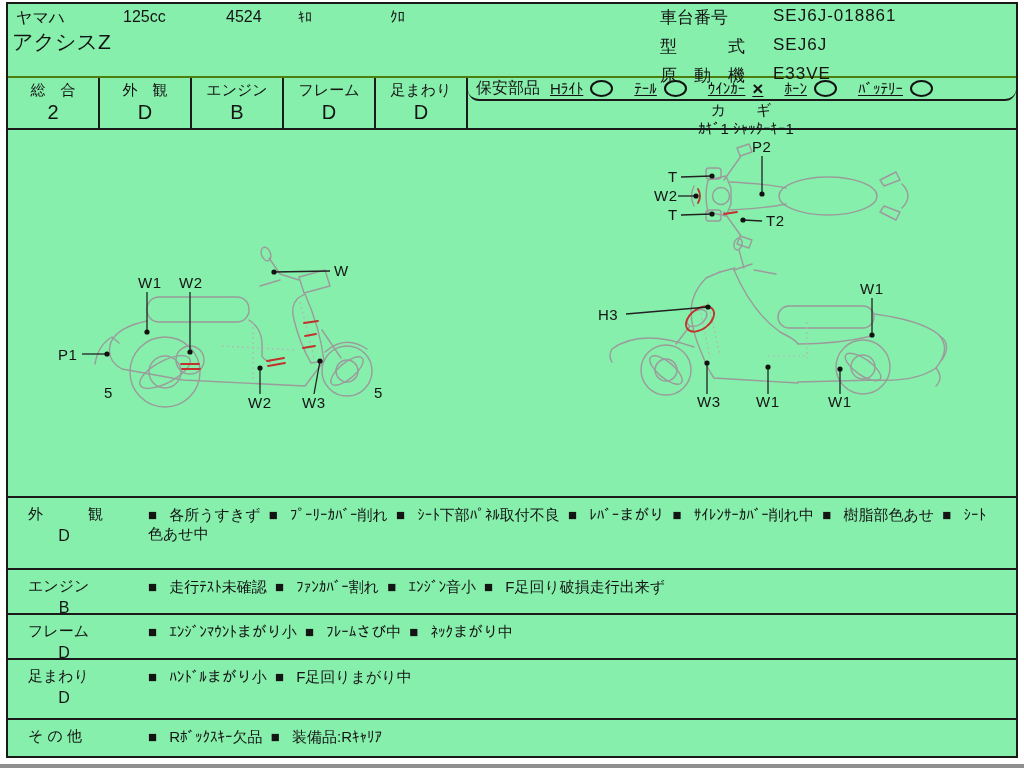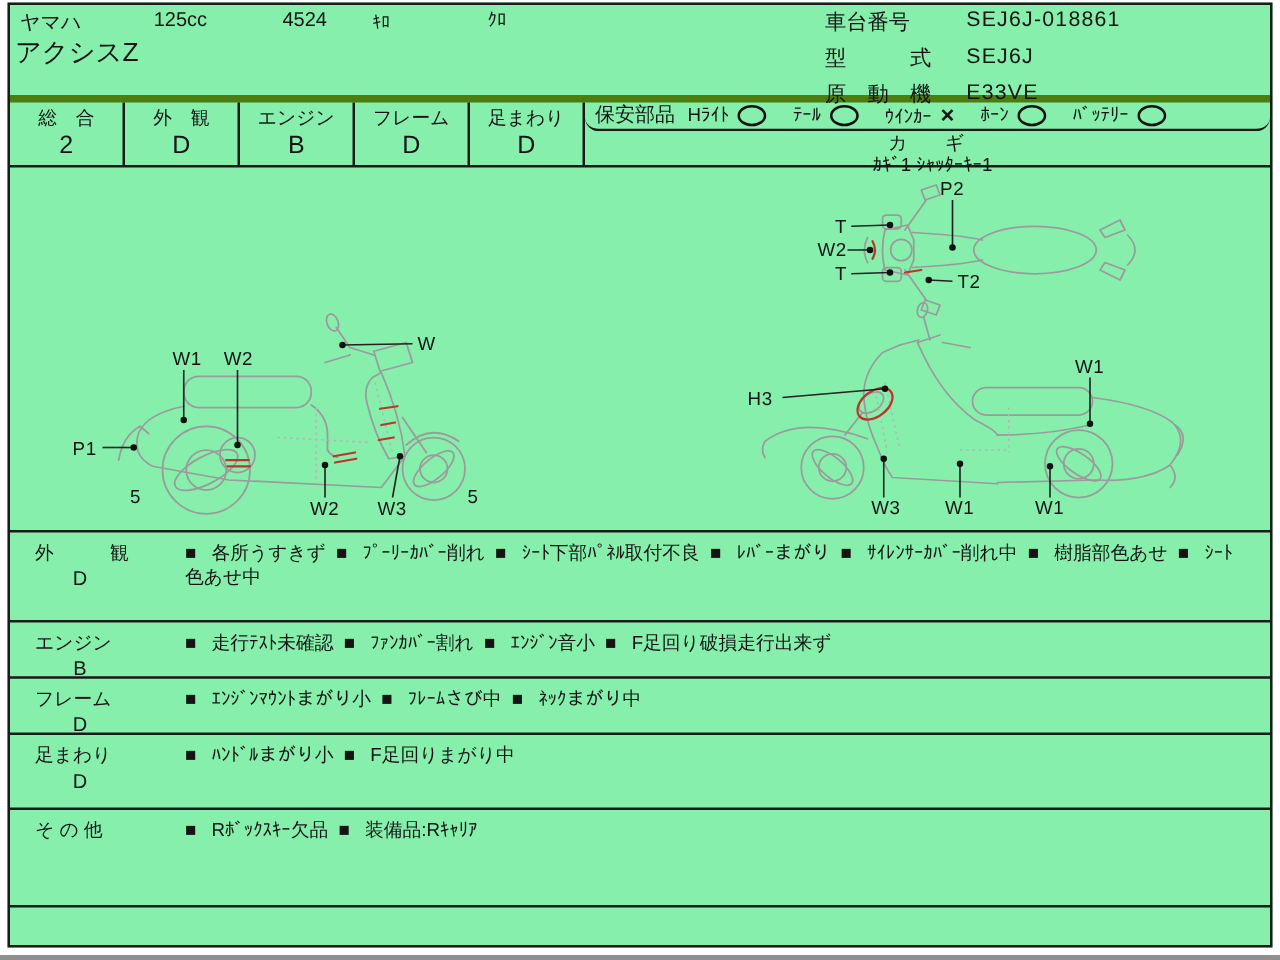--- a/index.html
+++ b/index.html
@@ -18,38 +18,38 @@
   .hdr .disp{position:absolute;left:115px;top:4px;font-size:16px;}
   .hdr .mileage{position:absolute;left:218px;top:4px;font-size:16px;}
   .hdr .mileage-unit{position:absolute;left:290px;top:5px;font-size:14px;}
   .hdr .color{position:absolute;left:382px;top:4px;font-size:15px;}
   .hdr .model{position:absolute;left:4px;top:24px;font-size:21px;}
   .hdr .idblock{position:absolute;left:652px;top:2px;font-size:17px;}
   .hdr .idrow{display:flex;margin-bottom:6px;white-space:pre;}
   .hdr .idrow .lbl{width:92px;}
   .hdr .idrow .val{margin-left:21px;letter-spacing:1px;}
   
-  .band{display:flex;height:50px;border-top:6px solid #4d7c0f;border-bottom:2px solid #1a1a1a;box-sizing:content-box;}
+  .band{display:flex;height:50px;border-top:2px solid #4d7c0f;border-bottom:2px solid #1a1a1a;box-sizing:content-box;}
   .ratings{width:458px;display:flex;border-right:2px solid #1a1a1a;}
   .rcell{flex:1;border-right:2px solid #1a1a1a;text-align:center;padding-top:3px;box-sizing:border-box;}
   .rcell:last-child{border-right:none;}
   .rcell .rlab{font-size:15px;white-space:pre;}
   .rcell .rgrade{font-size:20px;margin-top:1px;}
   .safety{flex:1;display:flex;flex-direction:column;}
   .srow{flex:1;display:flex;align-items:center;padding-left:8px;white-space:pre;}
   .srow1{border-bottom:2px solid #1a1a1a;border-radius:11px;}
   .srow1 .stitle{font-size:16px;margin-right:10px;}
-  .sitem{display:flex;align-items:flex-end;margin-right:21px;font-size:15px;}
+  .sitem{display:flex;align-items:center;margin-right:21px;font-size:15px;text-decoration:underline;}
   .sitem .slab{margin-right:7px;}
   .sstat.oval{display:inline-block;width:19px;height:13px;border:2.4px solid #111;border-radius:50%;}
   .sstat.cross{font-size:19px;font-weight:bold;line-height:1;}
   .srow2{font-size:15px;flex-direction:column;}
   .srow2 .klab{margin-left:12px;margin-right:22px;white-space:pre;}
   
-  .diagram{height:290px;position:relative;}
+  .diagram{height:366px;position:relative;}
   .diagram svg{position:absolute;left:0;top:0;}
   .dg-body{stroke:#9b9b9b;fill:none;stroke-width:1.4;stroke-linecap:round;stroke-linejoin:round;}
   .dg-dot-line{stroke:#b5b5b5;fill:none;stroke-width:1.2;stroke-dasharray:2,3;}
   .dg-lead{stroke:#222;fill:none;stroke-width:1.3;}
   .dg-dotpt{fill:#111;stroke:none;}
   .dg-red{stroke:#c2312b;fill:none;stroke-width:1.8;stroke-linecap:round;}
   .dg-text{font-family:"Liberation Sans","DejaVu Sans",sans-serif;font-size:15px;fill:#141414;letter-spacing:0.5px;}
   
   .crow{display:flex;border-top:2px solid #1a1a1a;box-sizing:border-box;}
   .crow .clabel{width:130px;flex:none;padding:7px 0 0 20px;box-sizing:border-box;}

